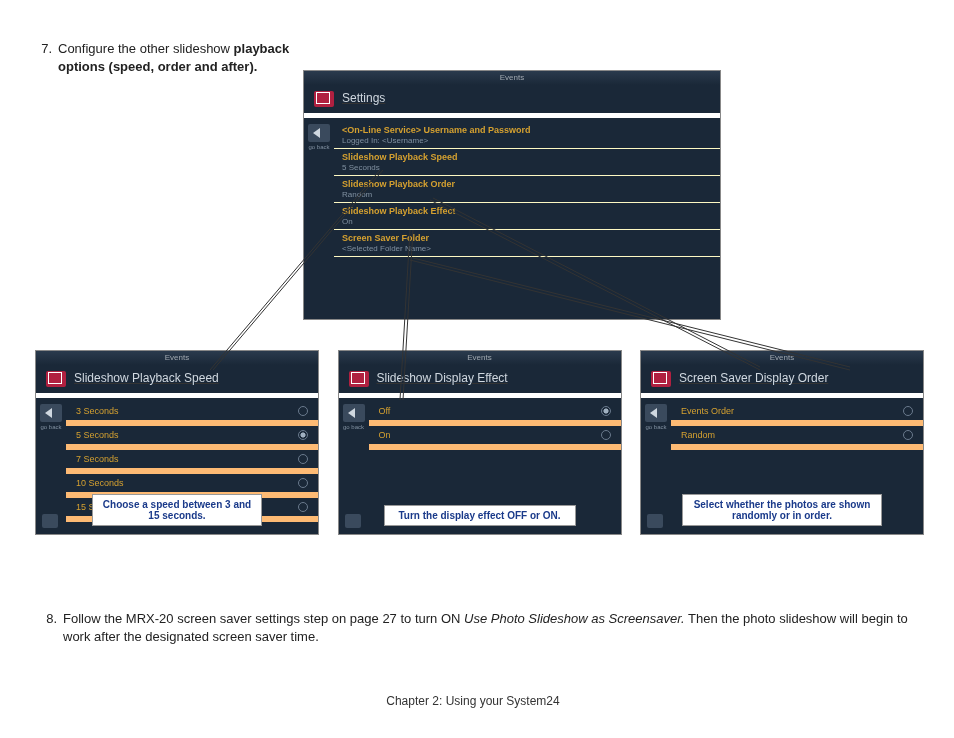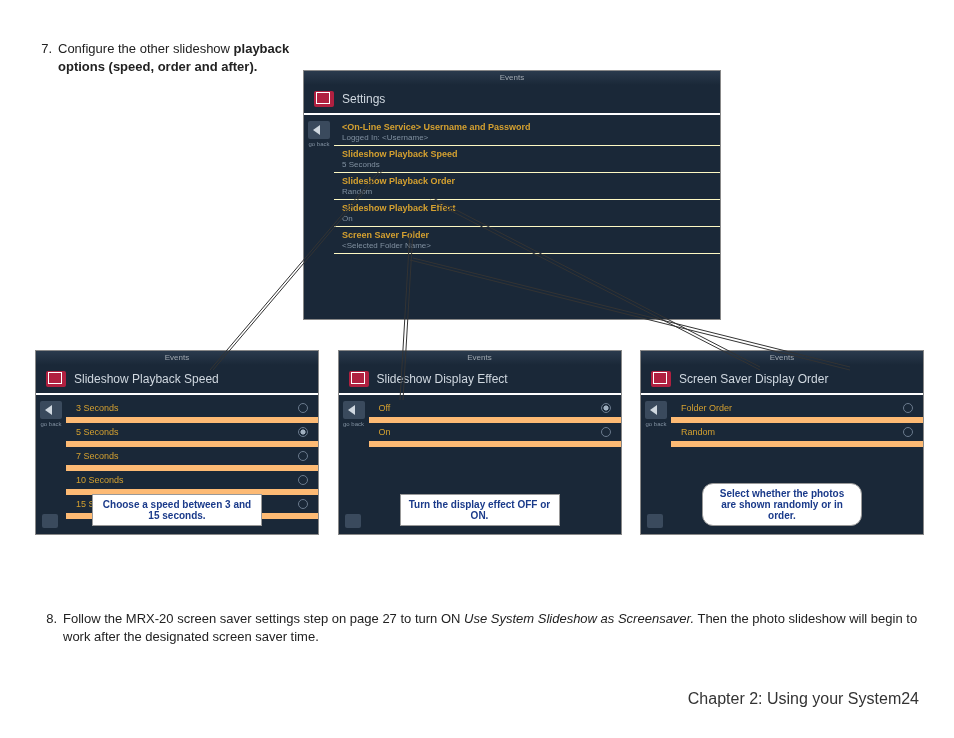--- a/index.html
+++ b/index.html
@@ -6,21 +6,21 @@
 body { font-family: Arial, sans-serif; background: #fff; width: 954px; height: 738px; position: relative; color: #333; }
 .page { padding: 40px 30px 20px 30px; position: relative; }
 .step { display: flex; align-items: flex-start; margin-bottom: 12px; font-size: 13px; line-height: 1.4; }
 .step-num { width: 28px; text-align: right; padding-right: 6px; color: #222; }
 .step-text { flex: 1; color: #222; }
 .step-text .bold { font-weight: bold; }
 .step-text .italic { font-style: italic; }
 
 .main-shot { position: absolute; left: 303px; top: 70px; width: 418px; height: 250px; background: #1a2838; border: 1px solid #888; }
 .shot-header { background: linear-gradient(#2a3a4d,#1a2838); height: 14px; text-align: center; font-size: 8px; color: #a0a8b0; line-height: 14px; }
-.shot-title { display: flex; align-items: center; padding: 6px 10px; border-bottom: 2px solid #ffffff; }
+.shot-title { display: flex; padding: 6px 10px; border-bottom: 5px solid #ffffff; text-decoration: underline; }
 .shot-icon { width: 20px; height: 16px; background: #b02040; margin-right: 8px; position: relative; border-radius: 2px; }
 .shot-icon::after { content:''; position:absolute; width:12px; height:10px; border:1.5px solid #fff; top:1px; left:2px; }
 .shot-title-text { color: #d0d8e0; font-size: 12px; }
 .shot-body { display: flex; }
 .shot-back { width: 30px; padding-top: 6px; text-align: center; }
 .back-btn { width: 22px; height: 18px; background: #3a4a5d; margin: 0 auto; border-radius: 2px; position: relative; }
 .back-btn::after { content:''; position:absolute; left:5px; top:4px; border-top:5px solid transparent; border-bottom:5px solid transparent; border-right:7px solid #d0d8e0; }
 .back-label { font-size: 6px; color: #8090a0; margin-top: 2px; }
 .shot-list { flex: 1; padding: 4px 0; }
 .shot-item { padding: 3px 8px; border-bottom: 1px solid #fef9c3; }
@@ -29,27 +29,27 @@
 
 .sub-shots { position: absolute; top: 350px; left: 35px; right: 30px; display: flex; justify-content: space-between; }
 .sub-shot { width: 284px; position: relative; }
 .sub-frame { height: 185px; background: #1a2838; border: 1px solid #888; position: relative; }
 .radio-list { flex:1; padding: 4px 0; }
 .radio-item { display: flex; justify-content: space-between; align-items: center; padding: 4px 10px; border-bottom: 6px solid #fdba74; font-size: 9px; color: #d4a030; }
 .radio-circle { width: 10px; height: 10px; border: 1px solid #6a7a8d; border-radius: 50%; }
 .radio-circle.sel { background: radial-gradient(circle, #a0b0c0 40%, transparent 50%); }
 .caption-box { position: absolute; bottom: 8px; left: 50%; transform: translateX(-50%); background: #fff; border: 1px solid #999; padding: 4px 8px; font-size: 10px; font-weight: bold; color: #1a3a8a; text-align: center; z-index: 10; }
 .cap1 { width: 170px; }
-.cap2 { width: 160px; }
-.cap3 { width: 160px; border-radius: 11px; }
+.cap2 { width: 192px; }
+.cap3 { width: 200px; }
 .footer-icon { position:absolute; bottom:6px; left:6px; width:16px; height:14px; background:#3a4a5d; border-radius:2px; }
 
 .lines-svg { position: absolute; top: 0; left: 0; width: 954px; height: 560px; pointer-events: none; z-index: 5; }
 
-.footer { position: absolute; bottom: 30px; left: 27px; right: 35px; display: flex; justify-content: flex-end; font-size: 16px; color: #333; }
+.footer { position: absolute; bottom: 30px; left: 27px; right: 35px; display: flex; justify-content: center; font-size: 12px; color: #333; }
 
 .step8-wrap { position: absolute; top: 610px; left: 35px; right: 35px; font-size: 13px; color: #222; line-height: 1.5; }
 </style>
 </head>
 <body>
 
 <div class="page">
   <div class="step">
     <div class="step-num">7.</div>
     <div class="step-text" style="max-width:240px">
@@ -182,40 +182,40 @@
           <div class="shot-icon"></div>
           <div class="shot-title-text">Screen Saver Display Order</div>
         </div>
       <div class="shot-body">
         <div class="shot-back">
             <div class="back-btn"></div>
             <div class="back-label">go back</div>
           </div>
         <div class="radio-list">
           <div class="radio-item">
-              <span>Folder Order</span>
+              <span>Events Order</span>
               <span class="radio-circle"></span>
             </div>
           <div class="radio-item">
               <span>Random</span>
               <span class="radio-circle"></span>
             </div>
         </div>
       </div>
       <div class="footer-icon"></div>
       <div class="caption-box cap3">Select whether the photos are shown randomly or in order.</div>
     </div>
   </div>
 </div>
 
 <div class="step8-wrap">
   <div class="step">
     <div class="step-num">8.</div>
     <div class="step-text">
-      <span>Follow the MRX-20 screen saver settings step on page 27 to turn ON </span><span class="italic">Use System Slideshow as Screensaver.</span><span>  Then the photo slideshow will begin to work after the designated screen saver time.</span>
+      <span>Follow the MRX-20 screen saver settings step on page 27 to turn ON </span><span class="italic">Use Photo Slideshow as Screensaver.</span><span>  Then the photo slideshow will begin to work after the designated screen saver time.</span>
     </div>
   </div>
 </div>
 
 <div class="footer">
   <span>Chapter 2: Using your System</span>
   <span>24</span>
 </div>
 
 </body></html>

